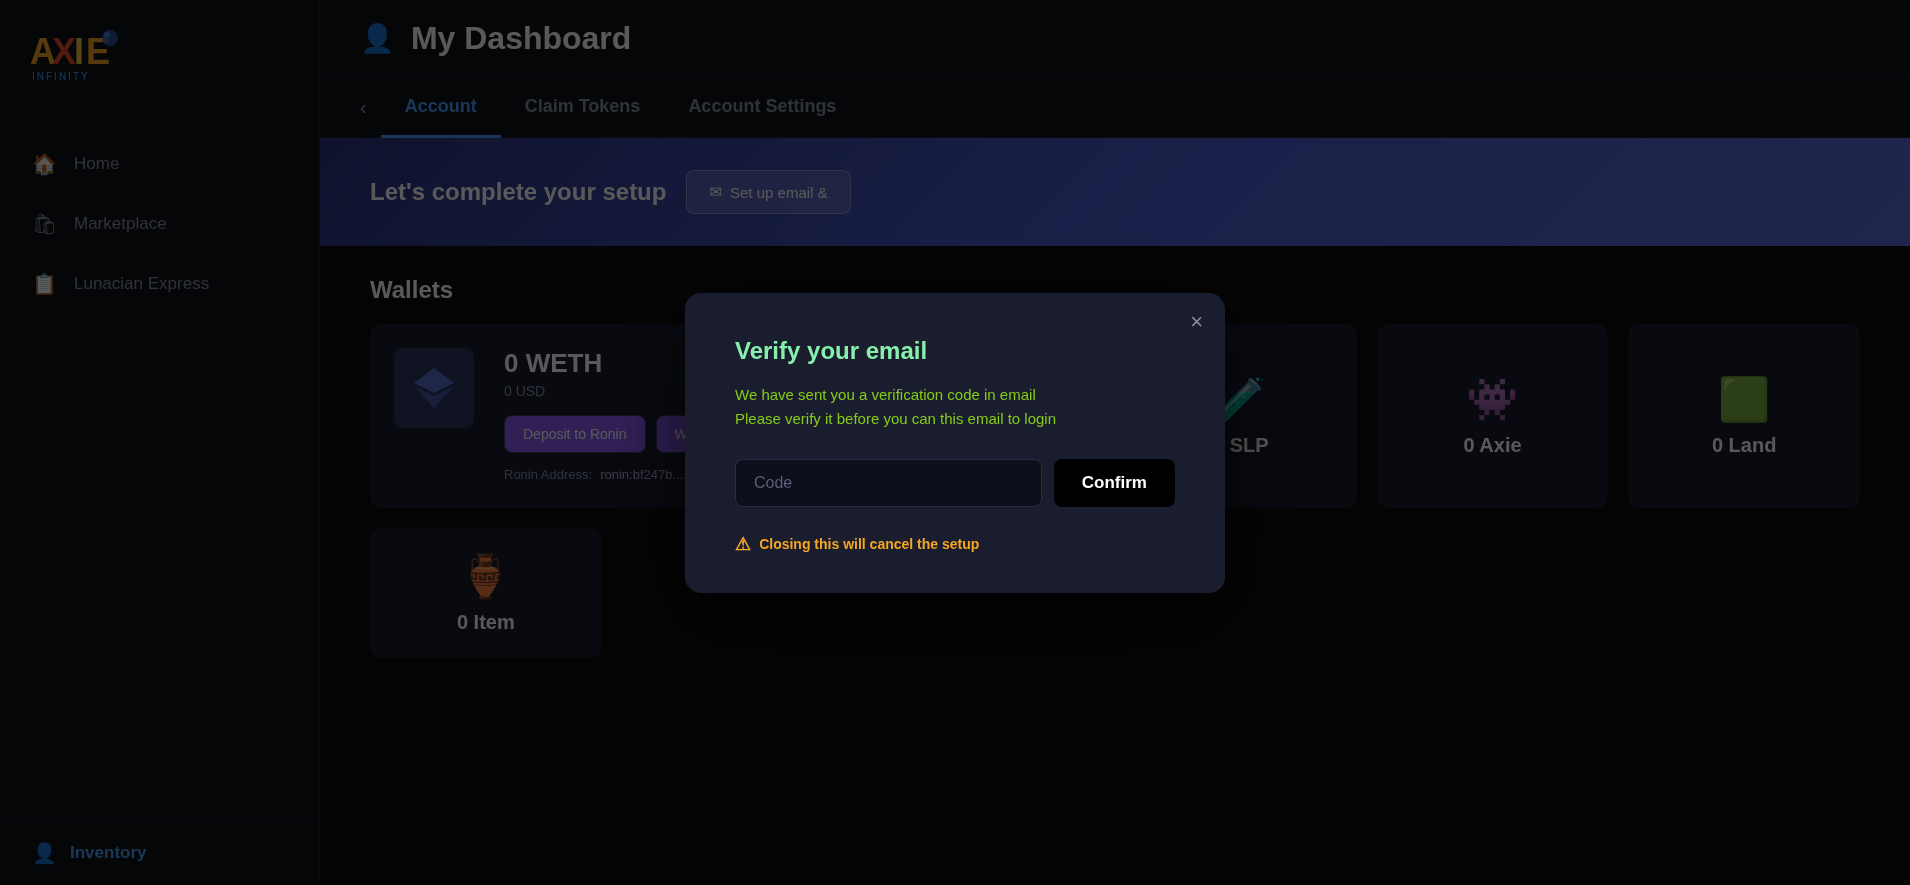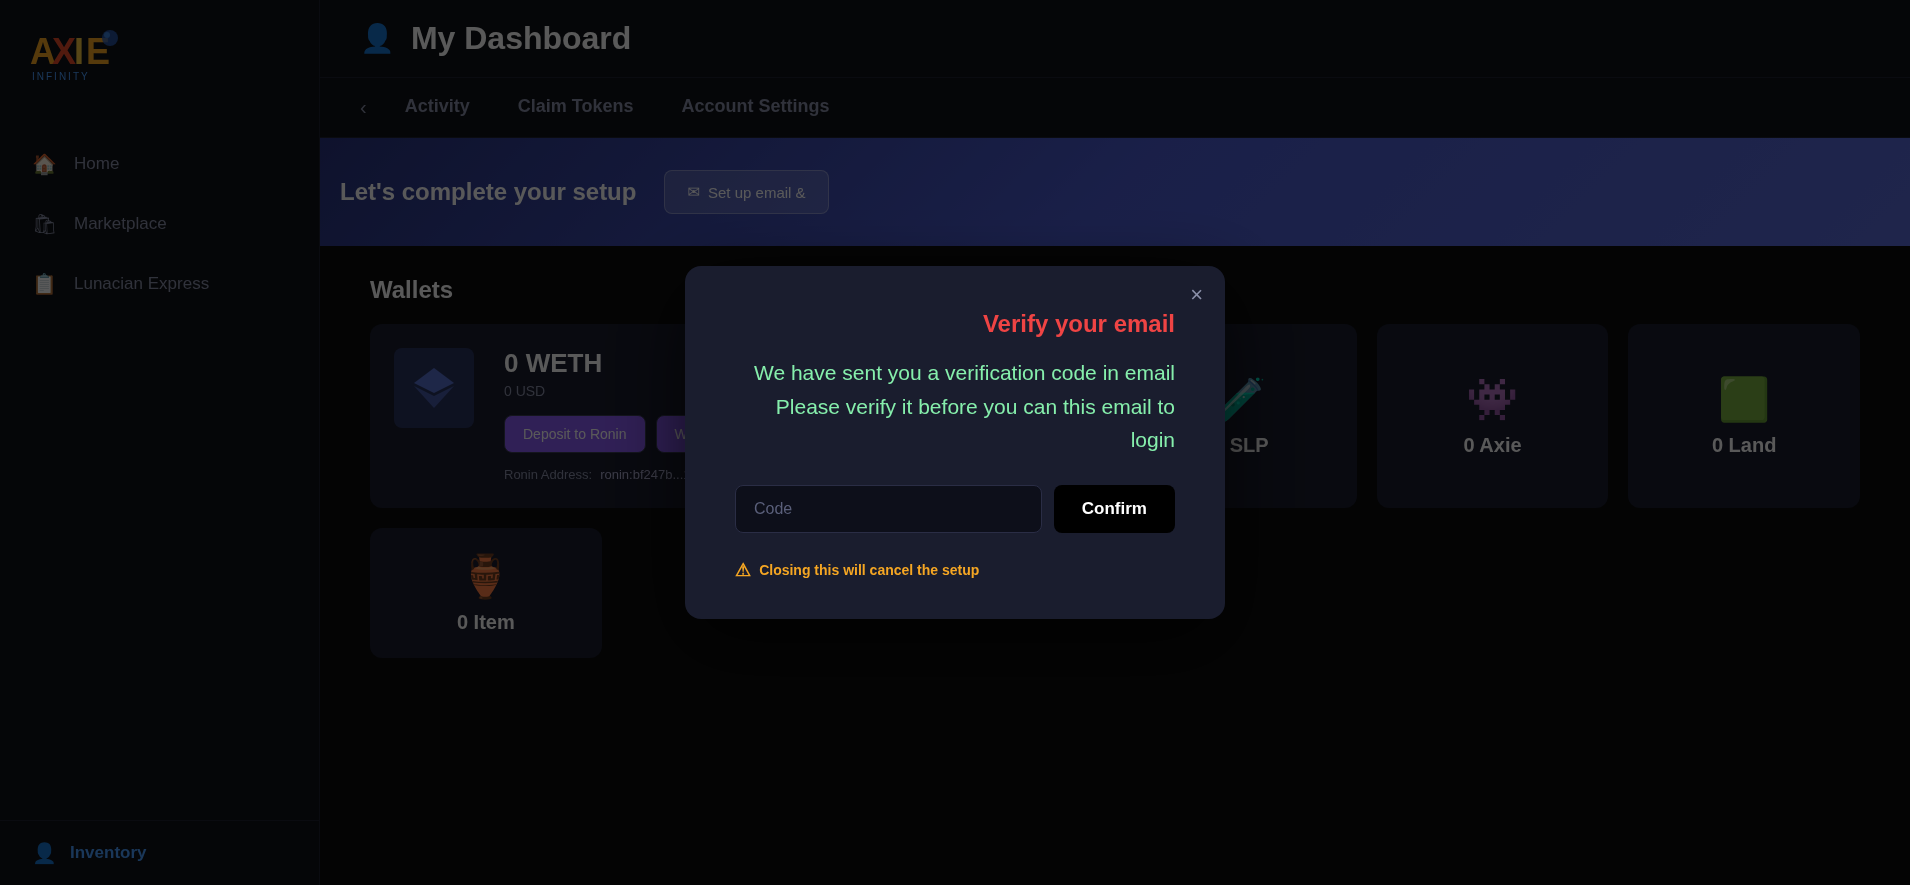--- a/index.html
+++ b/index.html
@@ -124,24 +124,24 @@
       margin-bottom: -1px;
     }
     .tab.active {
       color: #4a9eff;
       border-bottom: 3px solid #4a9eff;
     }
 
     
     .banner {
       background: linear-gradient(135deg, #2a3580 0%, #4a5bcf 50%, #5a6bd8 100%);
-      padding: 32px 20px;
-      display: flex;
-      align-items: center;
-      gap: 28px;
+      padding: 32px 50px;
+      display: flex;
+      align-items: center;
+      gap: 20px;
       margin: 0;
     }
     .banner-text {
       font-size: 24px;
       font-weight: 700;
       color: #ffffff;
     }
     .banner-btn {
       background: rgba(255,255,255,0.15);
       border: 1px solid rgba(255,255,255,0.3);
@@ -263,28 +263,28 @@
       font-size: 22px;
       color: #8a8fa8;
       cursor: pointer;
       line-height: 1;
       background: none;
       border: none;
     }
     .modal-title {
       font-size: 24px;
       font-weight: 700;
-      color: #ef4444;
-      text-align: right;
+      color: #86efac;
+      text-align: left;
       margin-bottom: 18px;
     }
     .modal-desc {
-      font-size: 21px;
-      color: #86efac;
-      text-align: right;
+      font-size: 15px;
+      color: #84cc16;
+      text-align: left;
       line-height: 1.6;
       margin-bottom: 28px;
     }
     .modal-input-row {
       display: flex;
       gap: 12px;
       margin-bottom: 26px;
     }
     .modal-input {
       flex: 1;
@@ -370,21 +370,21 @@
 
 <div class="main">
 
   <div class="header">
     <span class="header-icon">👤</span>
     <span class="header-title">My Dashboard</span>
   </div>
 
   <div class="tabs">
     <span class="tab-back">‹</span>
-    <div class="tab">Activity</div>
+    <div class="tab active">Account</div>
     <div class="tab">Claim Tokens</div>
     <div class="tab">Account Settings</div>
   </div>
 
   <div class="banner">
     <span class="banner-text">Let's complete your setup</span>
     <button class="banner-btn">
       <span>✉</span>
       <span>Set up email &amp;</span>
     </button>

